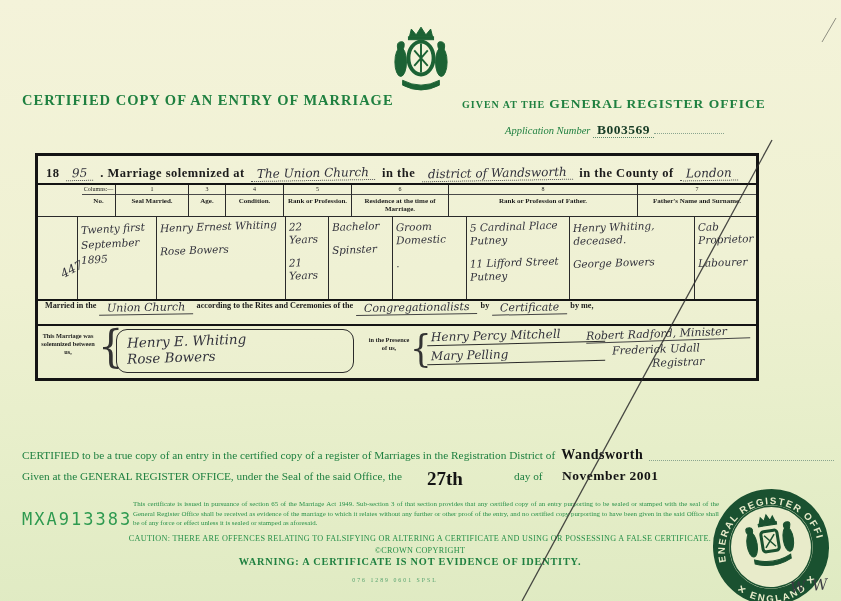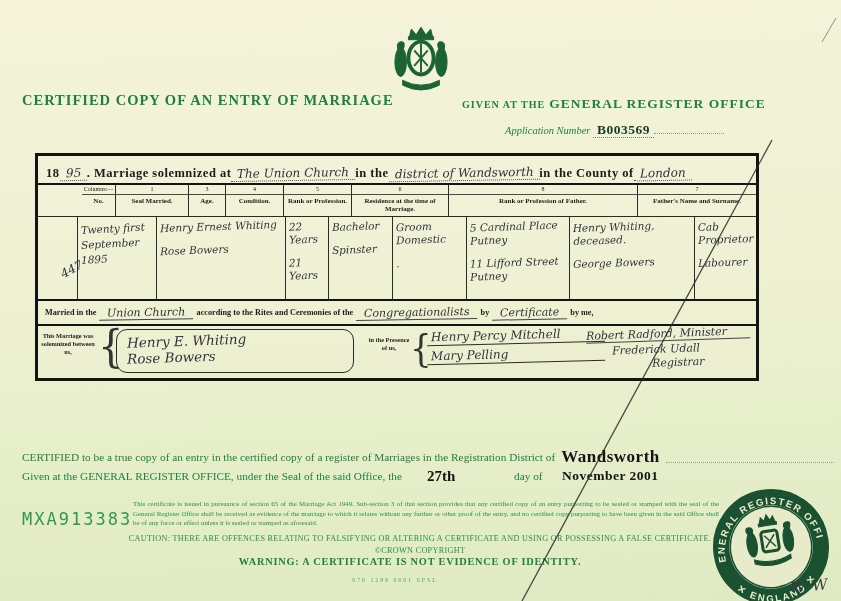--- a/index.html
+++ b/index.html
@@ -16,41 +16,41 @@
   .given .sm{font-size:10px;letter-spacing:1px;}
   .given .lg{font-size:13.5px;letter-spacing:1px;}
   .appnum{position:absolute;left:505px;top:122px;color:#1f8040;font-size:10.5px;font-style:italic;}
   .appnum .val{font-style:normal;font-weight:bold;font-size:13.5px;color:#173c26;
     border-bottom:1px dotted #5d8a6d;padding:0 4px;letter-spacing:.5px;}
   .appnum .leader{display:inline-block;width:70px;border-bottom:1px dotted #8aa58f;height:10px;}
   
   .regtable{position:absolute;left:35px;top:153px;width:718px;border:3px solid #141414;
     background:rgba(255,255,255,0.06);}
   .cap-row{height:24px;border-bottom:2px solid #141414;display:flex;align-items:flex-end;
-    padding:1px 4px 2px 8px;font-size:12.5px;white-space:nowrap;}
+    padding:1px 18px 2px 8px;font-size:12.5px;white-space:nowrap;justify-content:space-between;}
   .cap-row .pr{font-weight:bold;letter-spacing:.5px;}
   .hand{font-style:italic;font-family:"DejaVu Serif",serif;color:#31313b;}
   .cap-hand{font-size:12px;border-bottom:1px dotted #555;padding:0 6px;transform:rotate(-1deg);white-space:nowrap;}
   .head-row{display:flex;border-bottom:1px solid #2a2a2a;padding-left:44px;}
   .hcell{border-right:1px solid #2a2a2a;display:flex;flex-direction:column;}
   .hcell:last-child{border-right:none;}
   .cnum{font-size:6px;text-align:center;border-bottom:1px solid #4a4a4a;padding:1px 0;min-height:7px;}
   .clab{font-size:7px;font-weight:bold;text-align:center;padding:2px 1px 3px;line-height:1.15;}
   .c0{width:33px;flex:none}.c1{width:72px;flex:none}.c2{width:122px;flex:none}
   .c3{width:36px;flex:none}.c4{width:57px;flex:none}.c5{width:67px;flex:none}
   .c6{width:96px;flex:none}.c7{width:118px;flex:none}.c8{flex:1}
   .body-row{display:flex;height:82px;}
   .bcell{border-right:1px solid #2a2a2a;padding:3px 3px;font-size:10.5px;line-height:1.25;}
   .bcell:last-child{border-right:none;}
   .bcell .g{transform:rotate(-2deg);}
   .bcell .b{margin-top:10px;transform:rotate(-2deg);}
   .no-hand{transform:rotate(-28deg) translate(-2px,44px);font-size:12px;}
   .wm{transform:rotate(-3deg);margin-top:2px;}
   
-  .married-row{border-top:2px solid #141414;height:23px;display:flex;align-items:center;
+  .married-row{border-top:2px solid #141414;height:23px;display:flex;align-items:flex-start;
     padding:0 4px;white-space:nowrap;overflow:hidden;}
   .married-row .pr{font-size:8.2px;font-weight:bold;margin:0 3px;}
   .married-row .mh{font-size:11px;border-bottom:1px solid #444;padding:0 8px;transform:rotate(-1deg);}
   
   .sign-row{border-top:2px solid #141414;height:52px;position:relative;font-size:11px;}
   .tinylab{position:absolute;font-size:6.3px;font-weight:bold;line-height:1.3;text-align:center;}
   .lab1{left:2px;top:6px;width:56px;}
   .lab2{left:330px;top:10px;width:42px;}
   .brace{position:absolute;font-size:40px;font-weight:100;color:#333;
     font-family:"DejaVu Serif",serif;transform:scaleY(1.1);}
@@ -63,26 +63,26 @@
   .witnesses .sig{font-size:12px;border-bottom:1.5px solid #2b2b2b;margin-bottom:3px;
     padding:0 4px 1px;transform:rotate(-1.5deg);white-space:nowrap;}
   .officiant{position:absolute;left:548px;top:1px;width:164px;font-size:11px;}
   .officiant .l1{border-bottom:1px solid #444;transform:rotate(-2deg);white-space:nowrap;}
   .officiant .l2{margin:1px 0 0 26px;transform:rotate(-2deg);white-space:nowrap;}
   .officiant .l3{margin:0 0 0 66px;transform:rotate(-2deg);}
   
   .green{color:#1f8040;}
   .certline1{position:absolute;left:22px;top:447px;width:812px;display:flex;align-items:center;}
   .certline1 .gt{font-size:11.3px;white-space:nowrap;}
-  .certline1 .district{font-family:"Liberation Serif",serif;font-size:17px;font-weight:bold;
+  .certline1 .district{font-family:"Liberation Serif",serif;font-size:14px;font-weight:bold;
     color:#141414;margin:0 6px;white-space:nowrap;letter-spacing:.5px;}
   .certline1 .leader{flex:1;border-bottom:1px dotted #8aa58f;height:11px;}
   .certline2{position:absolute;left:22px;top:468px;width:760px;height:18px;}
   .certline2 .gt{position:absolute;left:0;top:2px;font-size:11.3px;white-space:nowrap;}
-  .certline2 .day{position:absolute;left:405px;top:0;font-size:15px;font-weight:bold;color:#141414;}
+  .certline2 .day{position:absolute;left:405px;top:0;font-size:19px;font-weight:bold;color:#141414;}
   .certline2 .dayof{position:absolute;left:492px;top:2px;font-size:11.3px;}
   .certline2 .monthyear{position:absolute;left:540px;top:0;font-size:13.5px;font-weight:bold;
     color:#141414;letter-spacing:.5px;}
   .serial{position:absolute;left:22px;top:509px;font-family:"DejaVu Sans Mono",monospace;
     font-size:17px;letter-spacing:2px;color:#2e9a50;}
   .statute{position:absolute;left:133px;top:499px;width:586px;font-size:6.9px;line-height:1.4;
     text-align:justify;color:#279049;}
   .caution{position:absolute;left:120px;top:533px;width:600px;text-align:center;
     font-size:8.2px;line-height:1.5;color:#279049;letter-spacing:.3px;}
   .warning{position:absolute;left:0;top:556px;width:820px;text-align:center;

